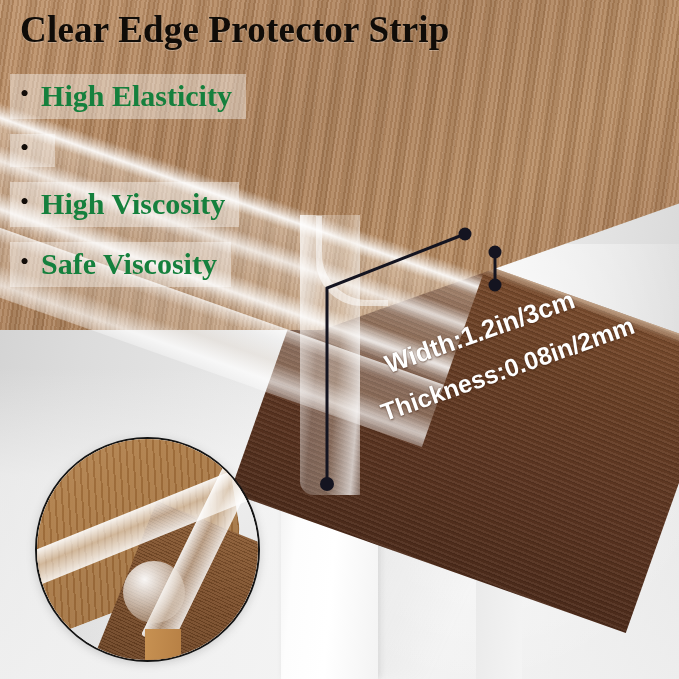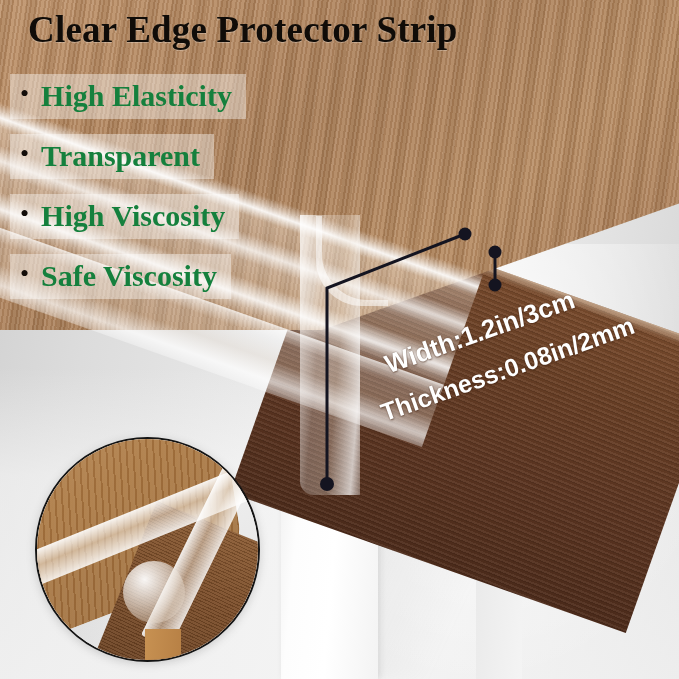--- a/index.html
+++ b/index.html
@@ -125,21 +125,20 @@
   
   .leaders{position:absolute;left:0;top:0;width:679px;height:679px;pointer-events:none;}
 
   
   .title{
     position:absolute;left:20px;top:8px;
     font-family:"Liberation Serif","DejaVu Serif",serif;
     font-weight:bold;font-size:37px;letter-spacing:.2px;color:#100c08;
     text-shadow:0 1px 0 rgba(255,255,255,.25);
     white-space:nowrap;
-    margin-left:8px;
   }
 
   
   .features{position:absolute;left:10px;top:74px;}
   .feat{
     position:relative;display:inline-flex;align-items:center;
     background:rgba(255,255,255,.40);
     padding:5px 14px 6px 10px;margin-bottom:15px;
     width:max-content;
   }
@@ -258,21 +257,20 @@
 
   <div class="title">Clear Edge Protector Strip</div>
 
   <div class="features">
     <div class="feat">
       <span class="dot">•</span>
       <span class="txt">High Elasticity</span>
     </div><br>
     <div class="feat">
       <span class="dot">•</span>
-      <span class="txt">Transparent</span>
     </div><br>
     <div class="feat">
       <span class="dot">•</span>
       <span class="txt">High Viscosity</span>
     </div><br>
     <div class="feat">
       <span class="dot">•</span>
       <span class="txt">Safe Viscosity</span>
     </div>
   </div>

